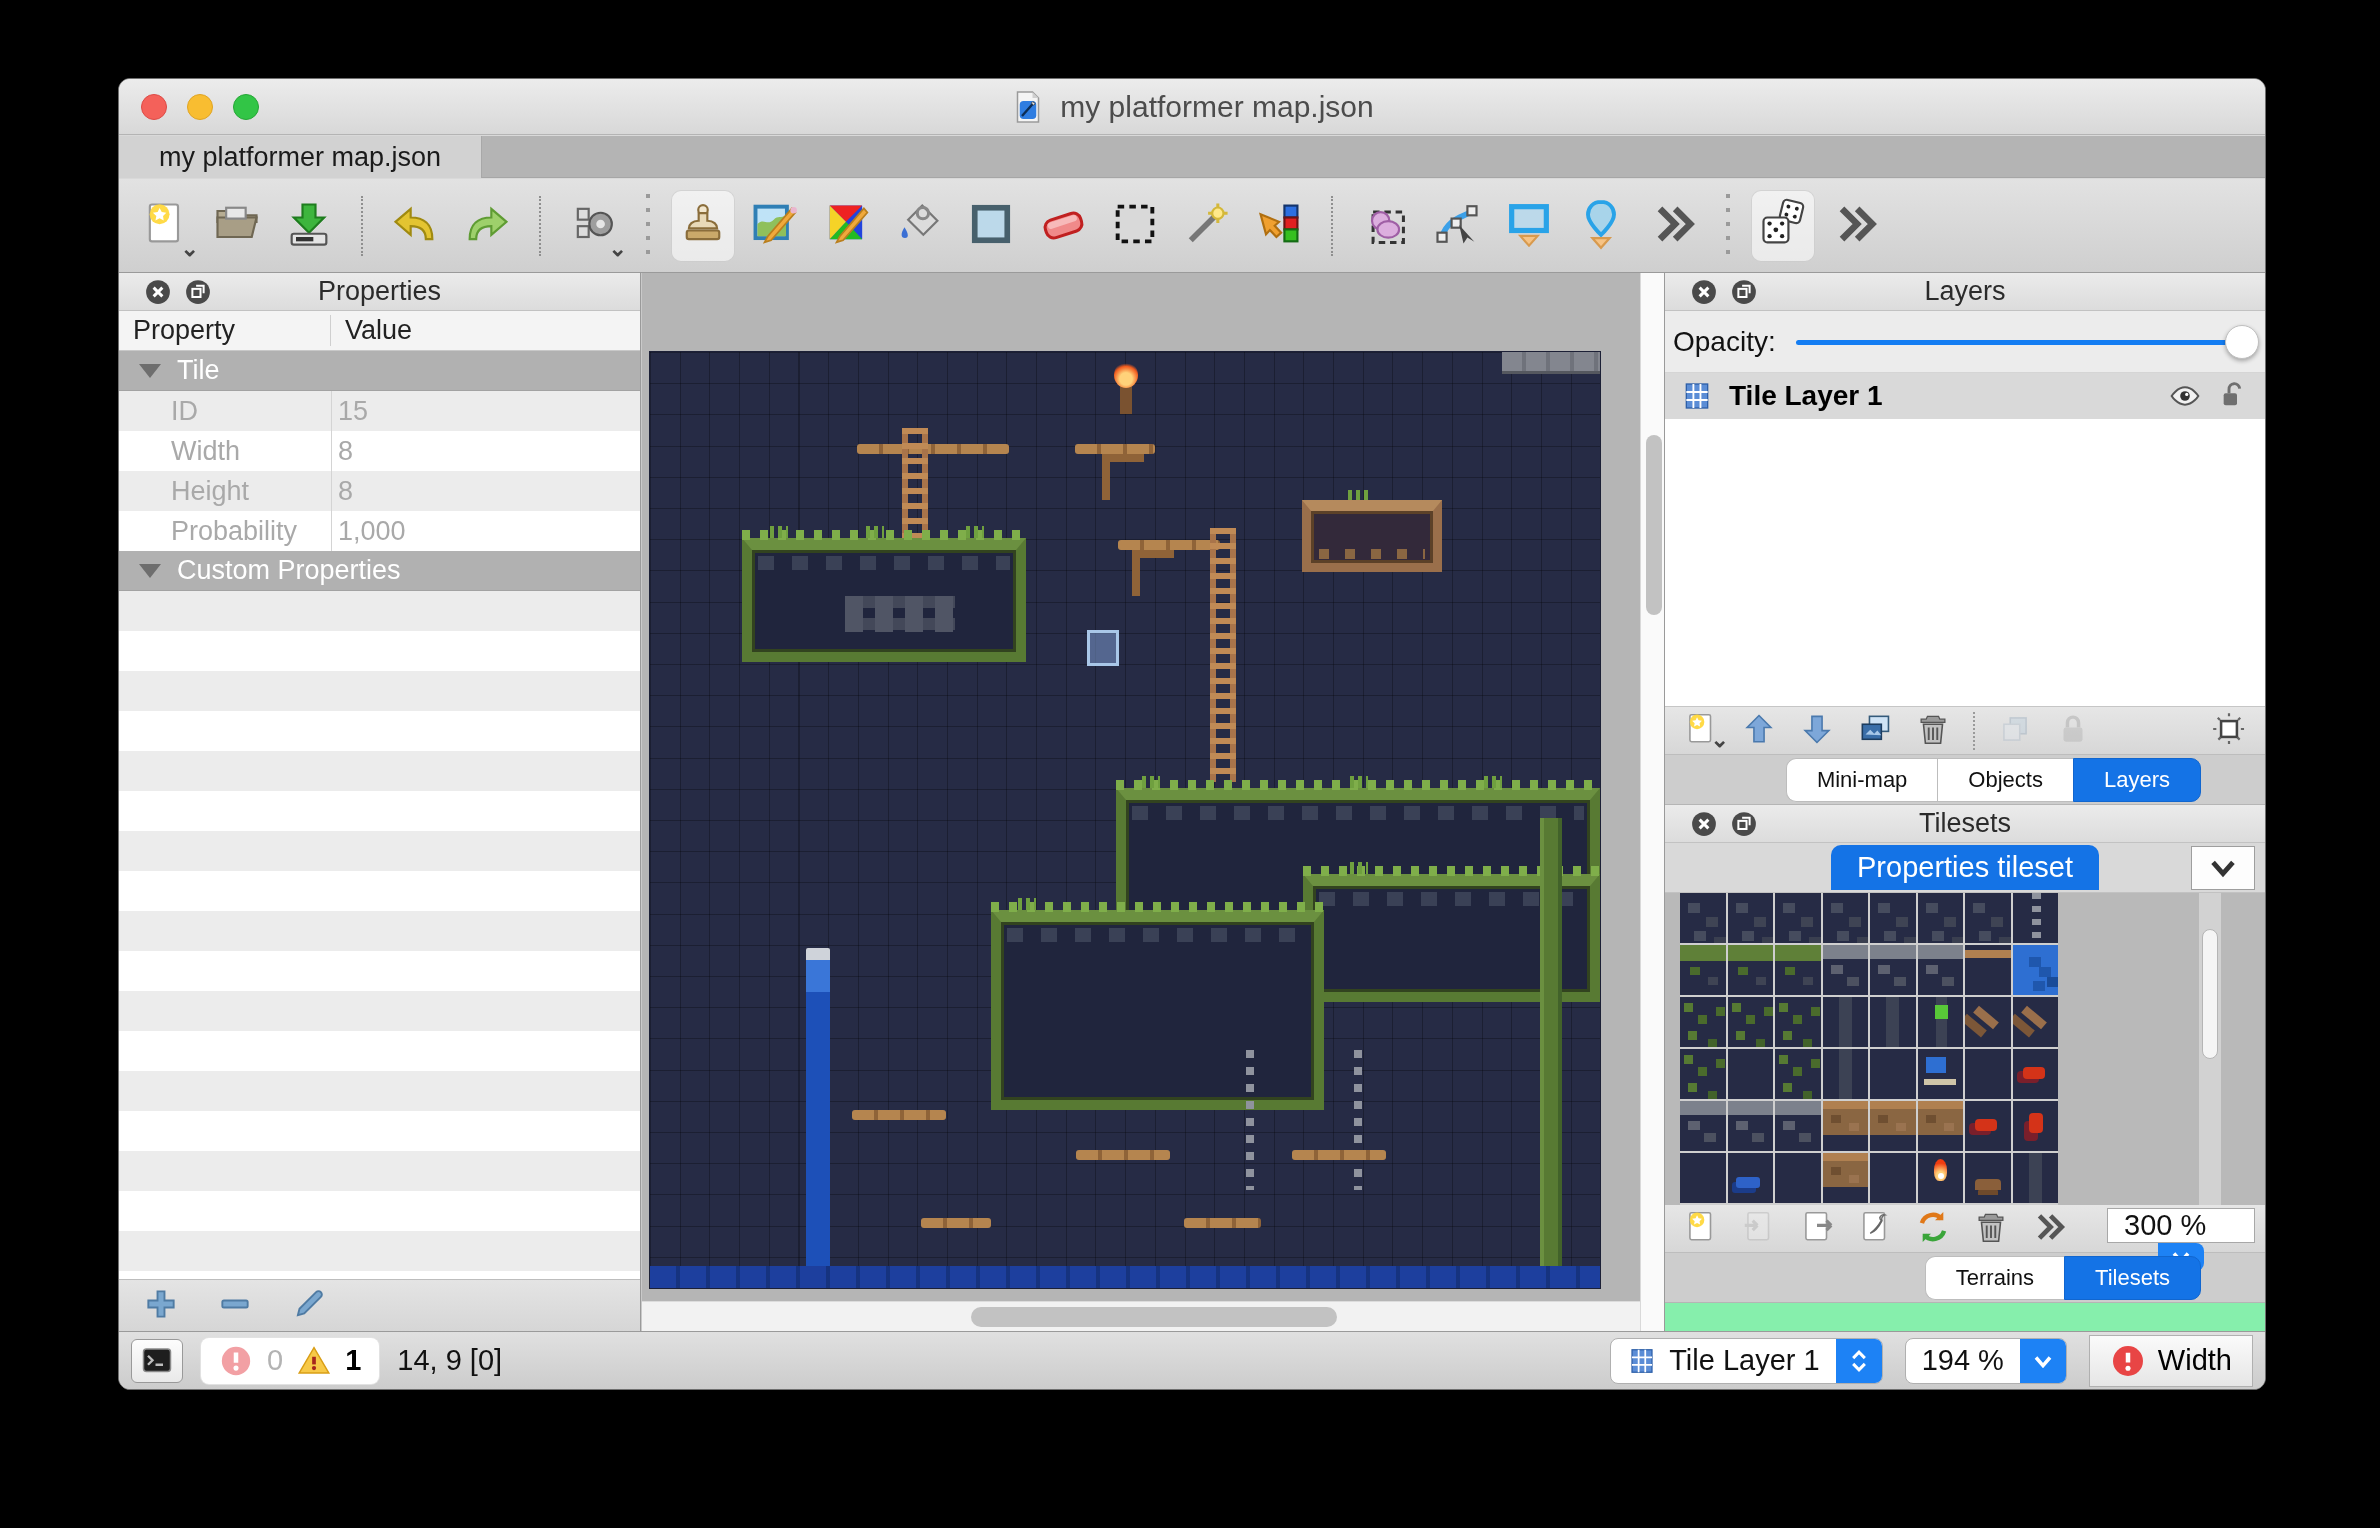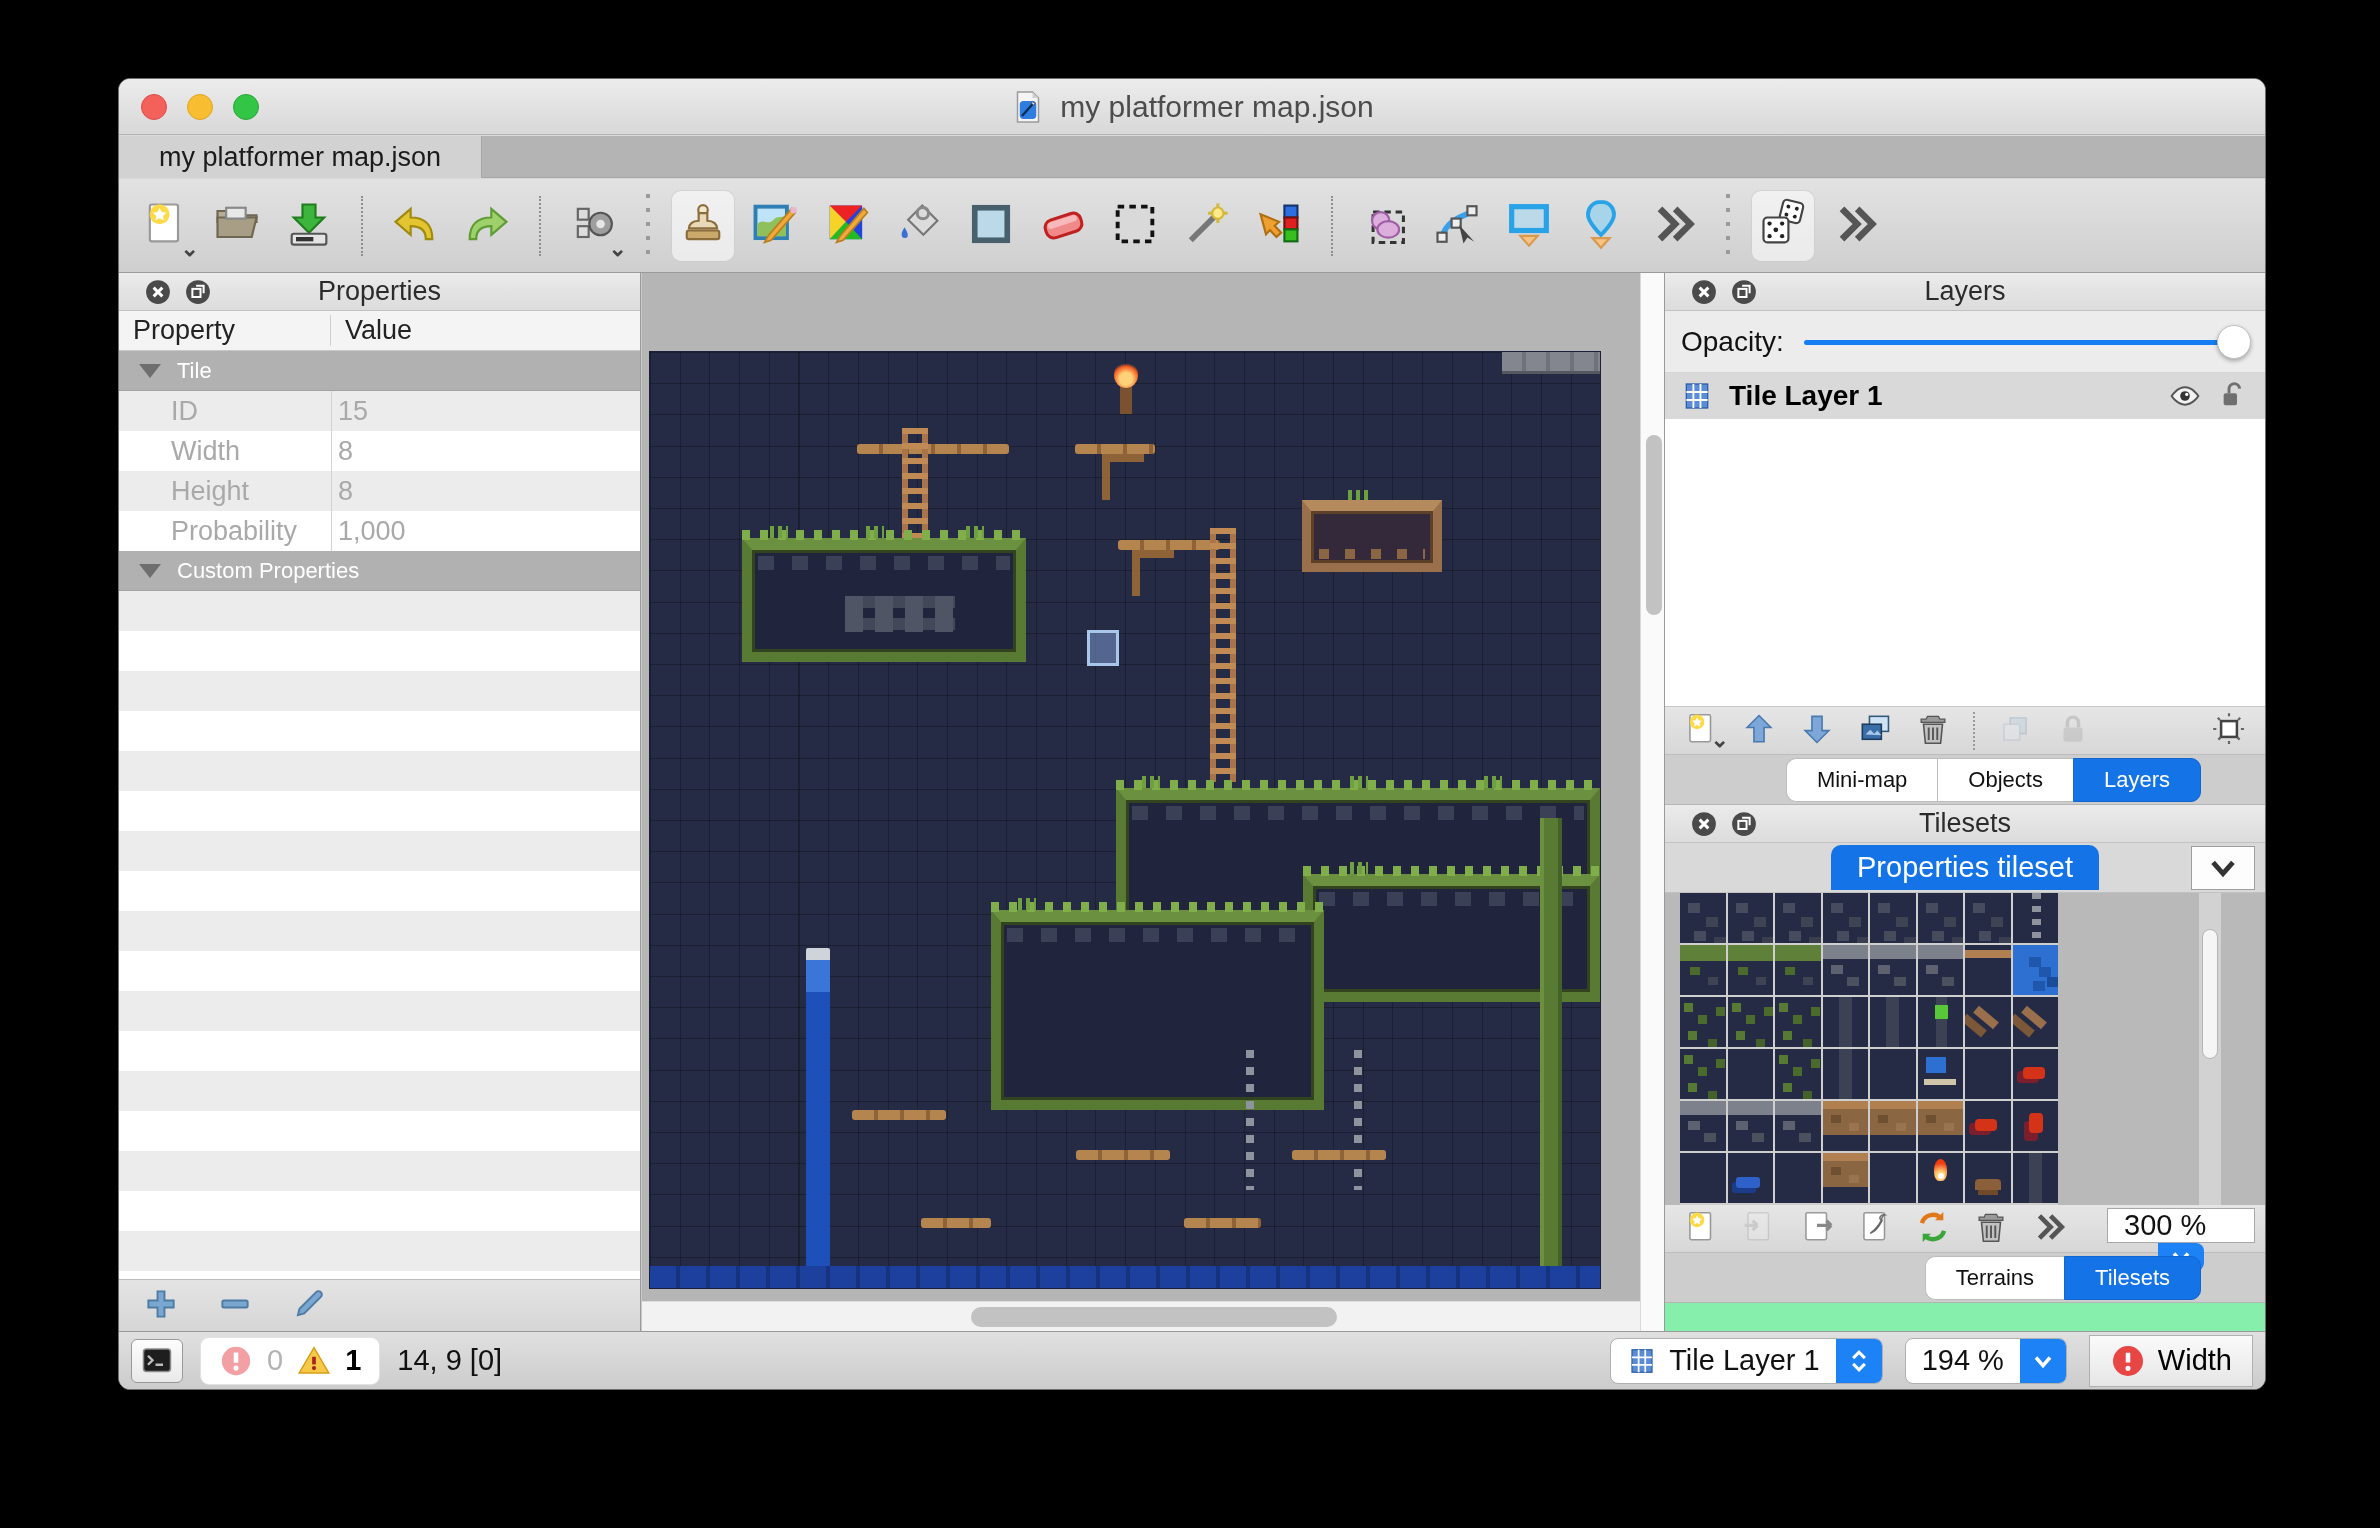--- a/index.html
+++ b/index.html
@@ -54,21 +54,21 @@
            border-right:1px solid #9a9a9a; }
   .panel-head { height:38px; background:linear-gradient(#ebebeb,#dcdcdc); border-bottom:1px solid #c2c2c2;
                 display:flex; align-items:center; padding:0 24px; position:relative; }
   .panel-head .ph-title { position:absolute; left:0; right:0; text-align:center; font-size:27px; color:#2b2b2b; }
   .ph-btn { width:30px; height:30px; margin-right:10px; z-index:2; background:none; border:none; }
   .ph-btn svg { width:30px; height:30px; display:block; }
   .prop-cols { height:40px; background:#f4f4f4; border-bottom:1px solid #c8c8c8;
                display:flex; align-items:center; font-size:27px; color:#222; }
   .prop-cols .c1 { width:212px; padding-left:14px; border-right:1px solid #cfcfcf; }
   .prop-cols .c2 { padding-left:14px; }
-  .prop-group { height:40px; background:#b1b1b1; color:#fff; font-size:22px;
+  .prop-group { height:40px; background:#b1b1b1; color:#fff; font-size:27px;
                 display:flex; align-items:center; gap:16px; padding-left:20px; border-bottom:1px solid #a2a2a2;}
   .prop-group .tri { width:0; height:0; border-left:11px solid transparent; border-right:11px solid transparent;
                      border-top:14px solid #6e6e6e; }
   .prop-row { height:40px; display:flex; align-items:center; font-size:27px; color:#a9a9a9; }
   .prop-row:nth-child(odd) { background:#ececec; }
   .prop-row:nth-child(even) { background:#ffffff; }
   .prop-row .pc1 { width:212px; padding-left:52px; }
   .prop-row .pc2 { padding-left:6px; border-left:1px solid #d4d4d4; align-self:stretch; display:flex; align-items:center; flex:1;}
   .stripes { }
   .stripe { height:40px; }
@@ -117,21 +117,21 @@
   .f-cursor { background:rgba(122,152,204,.55); border:3px solid #a9c7e8; }
   .f-torch { background:#7a5230; }
   .f-torch::before { content:""; position:absolute; left:-6px; top:-22px; width:24px; height:26px; border-radius:50%;
       background:radial-gradient(circle at 50% 65%, #ffd27a 0 30%, #f25c1e 60%, rgba(242,92,30,0) 75%); }
   .f-tuft { background:repeating-linear-gradient(to right,#6fa03f 0 4px, transparent 4px 8px); }
   .f-stones { background:repeating-linear-gradient(to right,#5d6170 0 18px, transparent 18px 30px),
               repeating-linear-gradient(to bottom,#4c5160 0 12px, transparent 12px 22px); opacity:.8; }
 
   
   .dock { position:absolute; right:0; top:0; width:601px; bottom:0; background:#86efac; border-left:1px solid #9a9a9a; }
-  .opacity-row { height:62px; background:#ececec; display:flex; align-items:center; padding:0 16px; gap:20px;
+  .opacity-row { height:62px; background:#ececec; display:flex; align-items:center; padding:0 8px; gap:20px;
                  font-size:28px; color:#111; border-bottom:1px solid #d5d5d5;}
   .slider { position:relative; flex:1; height:34px; }
   .slider .track { position:absolute; left:0; right:0; top:15px; height:5px; background:#147df2; border-radius:3px;}
   .slider .knob { position:absolute; right:-2px; top:0; width:34px; height:34px; background:#fff; border-radius:50%;
                   border:1px solid #c0c0c0; box-shadow:0 2px 4px rgba(0,0,0,.3);}
   .layer-list { height:334px; background:#fff; border-bottom:1px solid #c6c6c6; }
   .layer-row { height:46px; background:#d9d9d9; display:flex; align-items:center; gap:16px; padding:0 16px;
                font-size:28px; font-weight:bold; color:#000; }
   .layer-row svg.small { width:32px; height:32px; flex:0 0 auto; }
   .layer-row .spacer { flex:1; }

